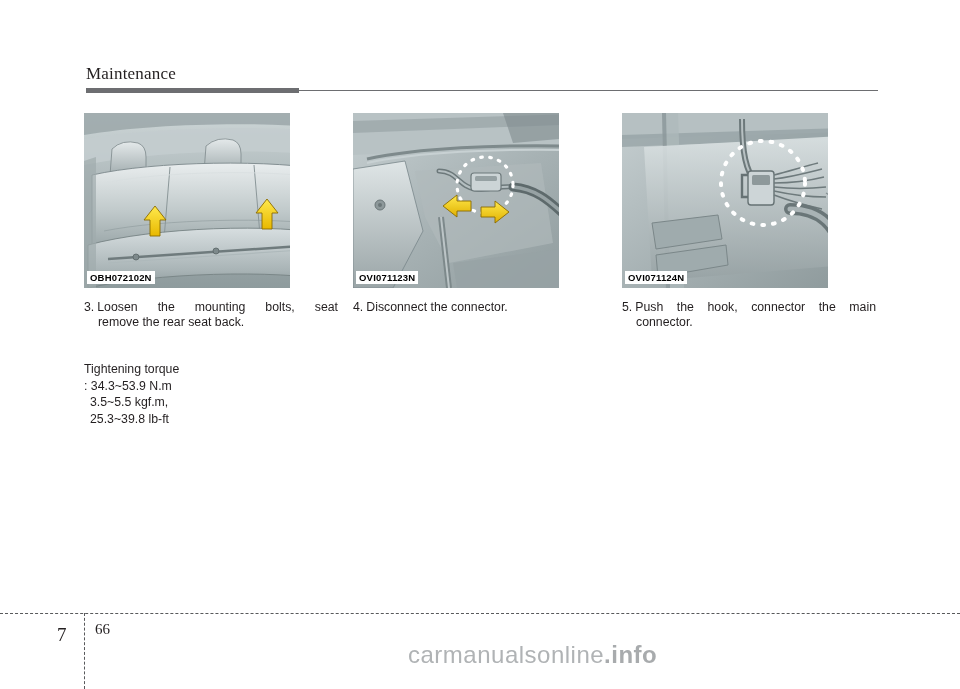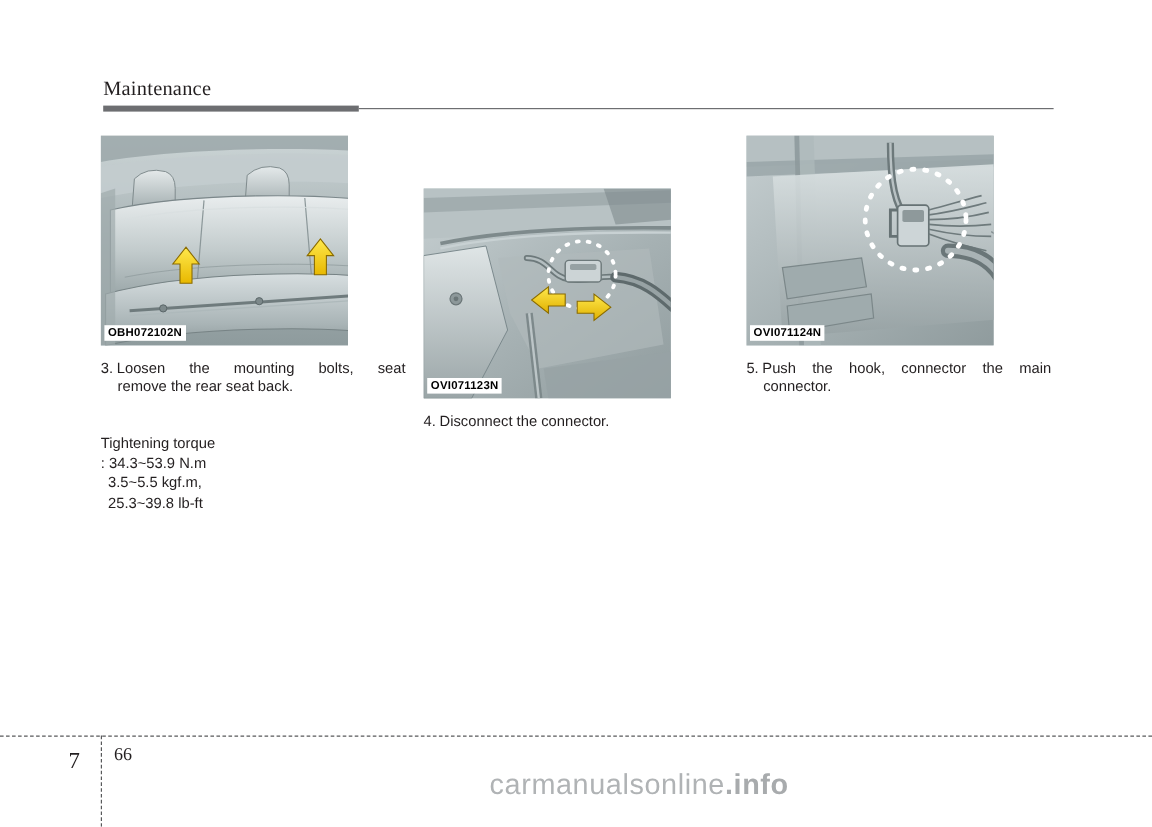--- a/index.html
+++ b/index.html
@@ -56,21 +56,21 @@
     background: #6d6e71;
   }
 
   
   .col {
     position: absolute;
     top: 113px;
     width: 254px;
   }
   .col-1 { left: 84px; }
-  .col-2 { left: 353px; margin-top: 44px; }
+  .col-2 { left: 353px; }
   .col-3 { left: 622px; }
 
   .figure {
     position: relative;
     width: 206px;
     height: 175px;
     overflow: hidden;
     background: #b8c2c4;
   }
 

